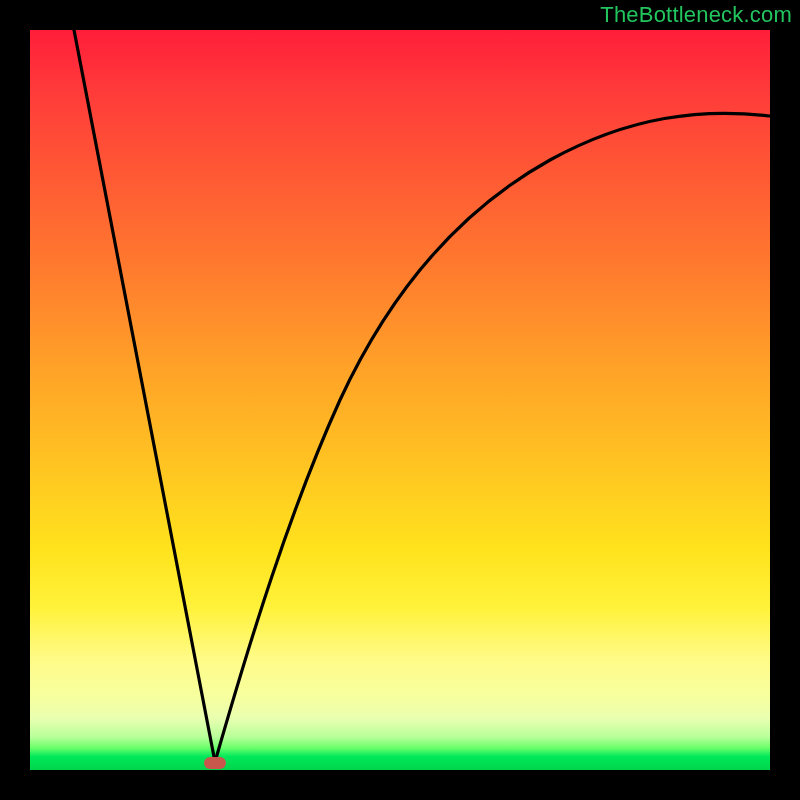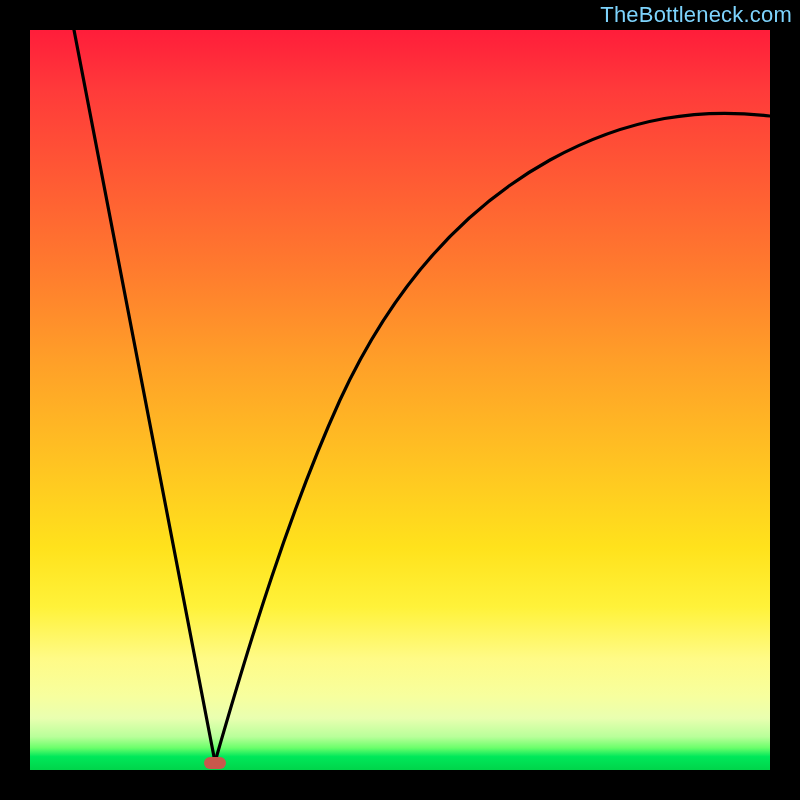--- a/index.html
+++ b/index.html
@@ -54,21 +54,21 @@
     width: 22px;
     height: 12px;
     border-radius: 6px;
     background: #c8584c;
     transform: translate(-50%, -50%);
   }
   .attribution {
     position: absolute;
     top: 2px;
     right: 8px;
-    color: #7dd3fc;
+    color: #22c55e;
     font-size: 22px;
     letter-spacing: 0.2px;
     font-weight: 400;
   }
 </style>
 </head>
 <body>
 
 <div class="frame">
 

